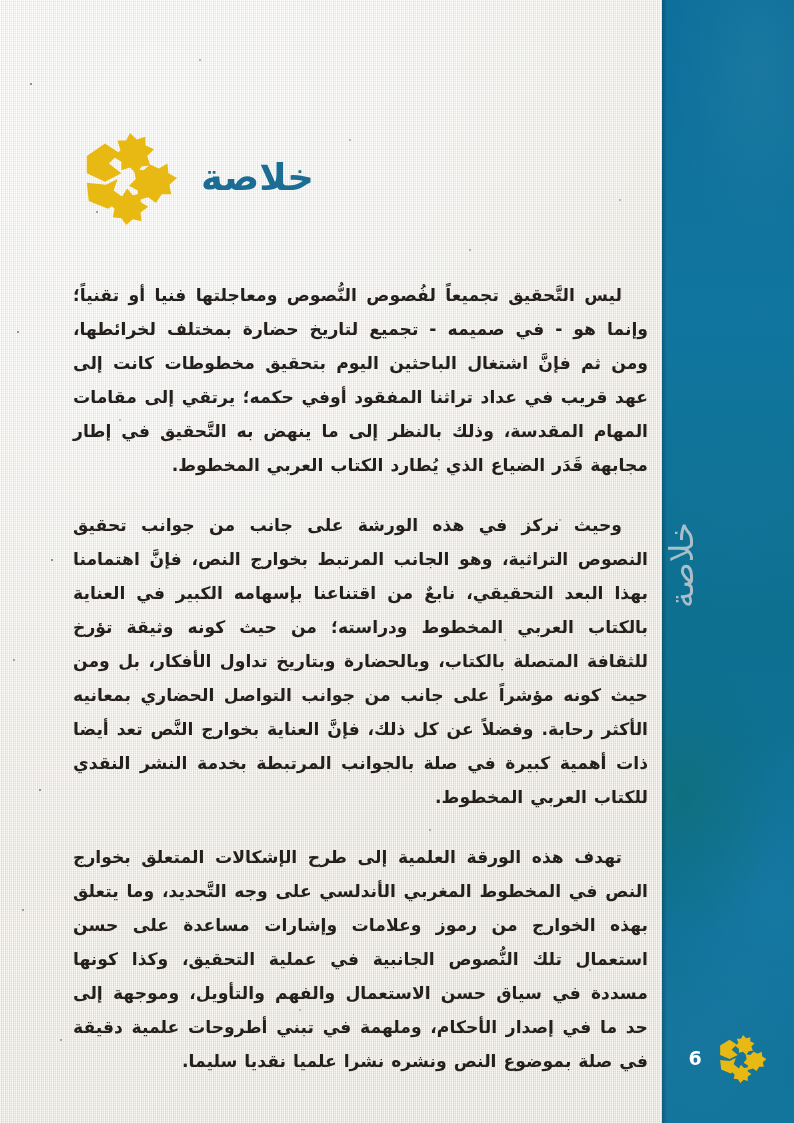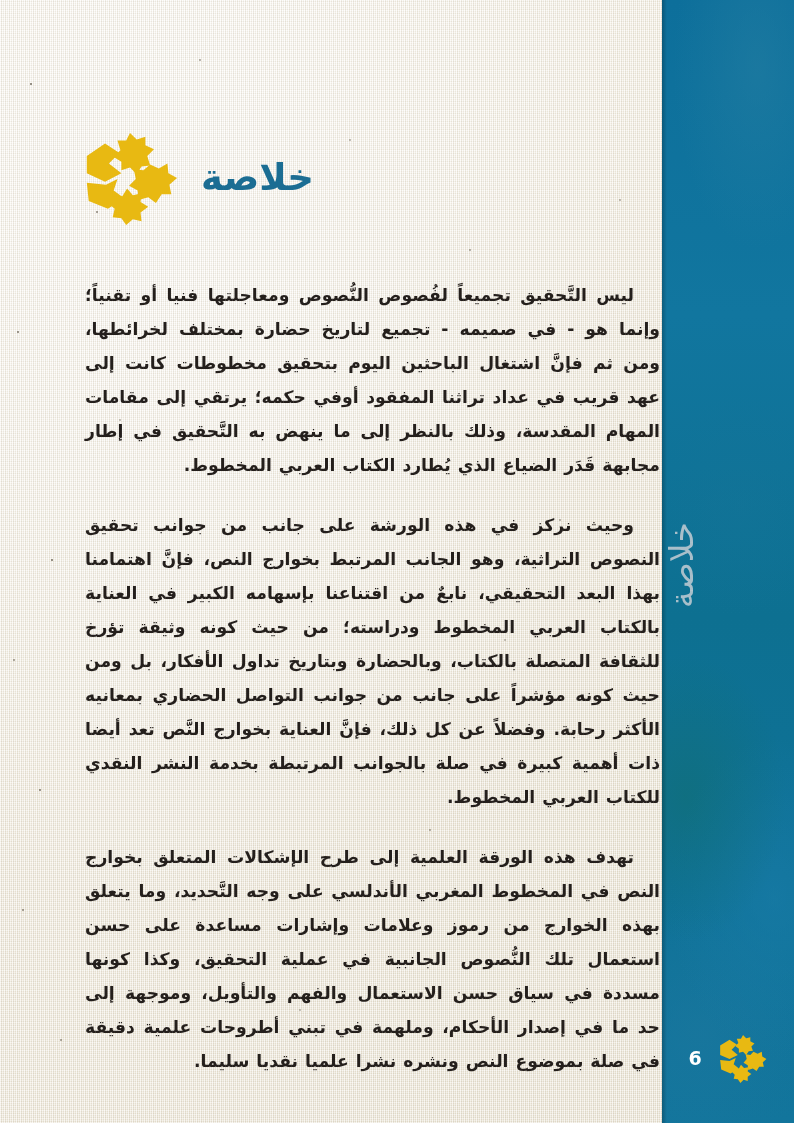--- a/index.html
+++ b/index.html
@@ -178,21 +178,21 @@
     font-weight: 700;
     color: #1b6d93;
     line-height: 1.1;
     white-space: nowrap;
   }
 
   
   .content {
     position: absolute;
     top: 278px;
-    right: 134px;
+    right: 146px;
     width: 575px;
     direction: rtl;
   }
   .para {
     font-family: "DejaVu Sans", "Liberation Serif", serif;
     font-size: 17.2px;
     line-height: 34px;
     color: #241f1c;
     text-align: justify;
     text-justify: inter-word;

